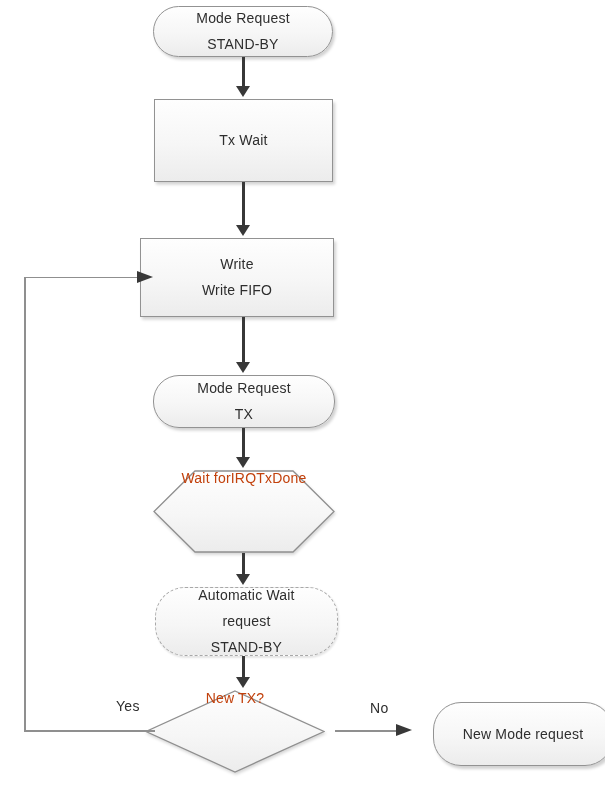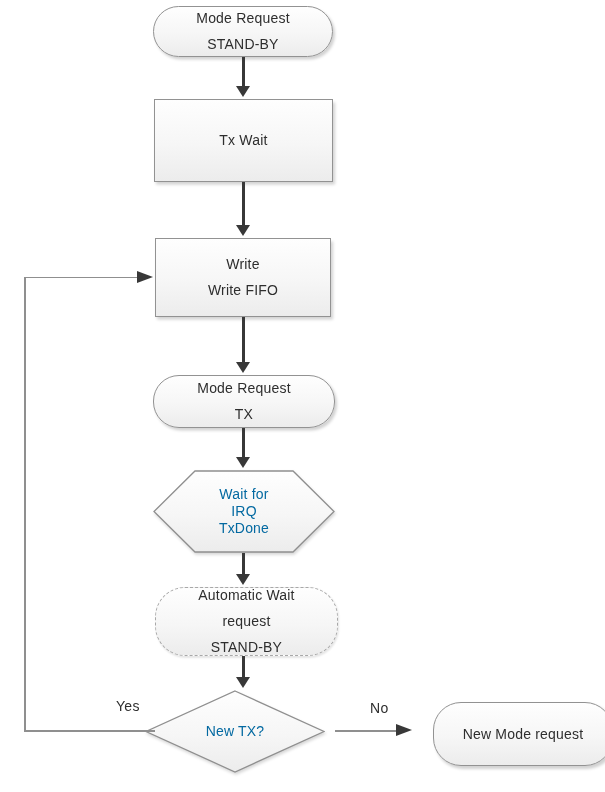--- a/index.html
+++ b/index.html
@@ -51,24 +51,23 @@
   .svg-node polygon {
     fill: url(#shapeGrad);
     stroke: #8f8f8f;
     stroke-width: 1.3;
   }
   .svg-node .node-text {
     position: absolute;
     left: 0; top: 0;
     width: 100%; height: 100%;
     display: flex;
-    flex-direction: column;
-    align-items: center;
+    flex-direction: row;
     justify-content: center;
-    color: #0369a1;
+    color: #c2410c;
     font-size: 14px;
     line-height: 17px;
     text-align: center;
     letter-spacing: 0.2px;
   }
   
   .vline {
     position: absolute;
     width: 3px;
     background: #383838;
@@ -128,21 +127,21 @@
   <div class="vline" style="left:241.5px;top:57px;height:29px"></div>
   <div class="head-down" style="left:236px;top:86px"></div>
 
   <div class="node" style="left:154px;top:99px;width:179px;height:83px">
     <span>Tx Wait</span>
   </div>
 
   <div class="vline" style="left:241.5px;top:182px;height:43px"></div>
   <div class="head-down" style="left:236px;top:225px"></div>
 
-  <div class="node" style="left:155px;top:238px;width:176px;height:79px">
+  <div class="node" style="left:140px;top:238px;width:194px;height:79px">
     <span>Write</span>
     <span>Write FIFO</span>
   </div>
 
   <div class="vline" style="left:241.5px;top:317px;height:45px"></div>
   <div class="head-down" style="left:236px;top:362px"></div>
 
   <div class="node terminator" style="left:153px;top:375px;width:182px;height:53px">
     <span>Mode Request</span>
     <span>TX</span>

